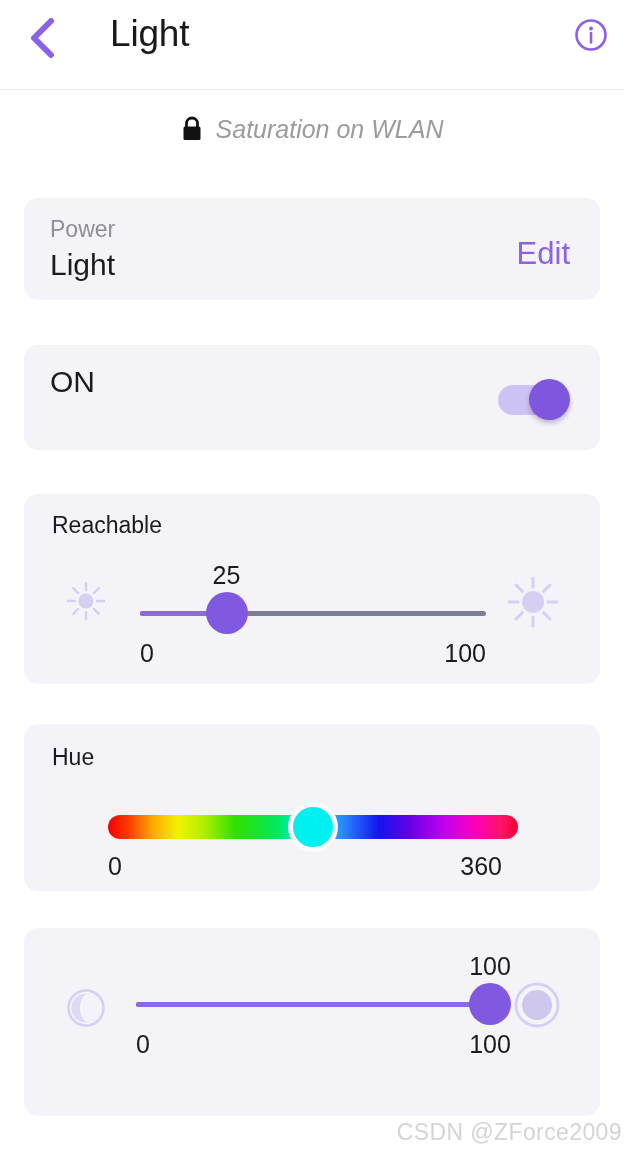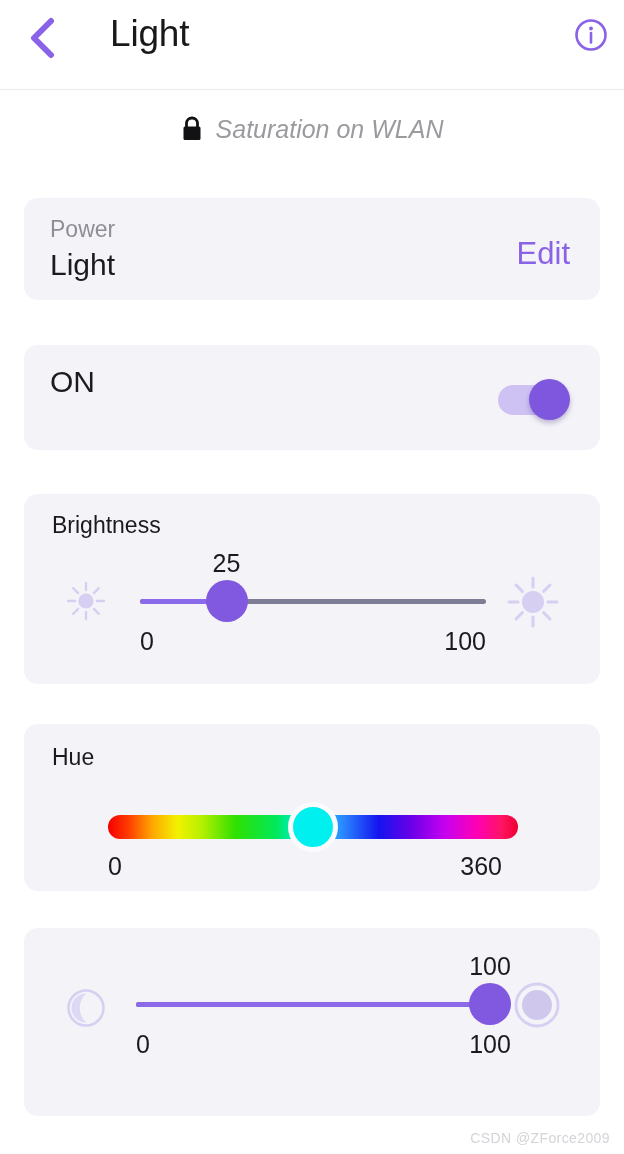--- a/index.html
+++ b/index.html
@@ -104,21 +104,21 @@
   .slider-row {
     position: relative;
     height: 110px;
     margin-top: 8px;
   }
   .icon-left  { position: absolute; left: 12px;  top: 32px; }
   .icon-right { position: absolute; right: 12px; top: 26px; }
 
   .track-area {
     position: absolute;
-    left: 88px; right: 88px; top: 4px; height: 110px;
+    left: 88px; right: 88px; top: 16px; height: 110px;
   }
   .track {
     position: absolute; left: 0; right: 0; top: 48px;
     height: 5px; border-radius: 3px;
     background: #7d7d96;
   }
   .track-fill {
     position: absolute; left: 0; top: 48px;
     height: 5px; border-radius: 3px;
     background: #8a6ae8;
@@ -178,22 +178,22 @@
     font-size: 25px; color: #1b1b1f;
   }
 
   
   .sat-track-area {
     position: absolute; left: 84px; right: 84px; top: 0; height: 110px;
   }
 
   
   .watermark {
-    position: absolute; right: 14px; bottom: 8px;
-    font-size: 14px; color: #d4d4d8;
+    position: absolute; right: 2px; bottom: 8px;
+    font-size: 23px; color: #d4d4d8;
     letter-spacing: 0.4px;
   }
 </style>
 </head>
 <body>
 
 <div class="header">
   <div class="back-btn">
     <svg width="30" height="42" viewBox="0 0 30 42">
       <path d="M24 4 L7 21 L24 38" fill="none" stroke="#8a62e8" stroke-width="6" stroke-linecap="round" stroke-linejoin="round"></path>
@@ -225,21 +225,21 @@
 
 <div class="card" id="card-power">
   <div class="card-value">ON</div>
   <div class="toggle">
     <div class="toggle-track"></div>
     <div class="toggle-knob"></div>
   </div>
 </div>
 
 <div class="card" id="card-brightness">
-  <div class="section-label">Brightness</div>
+  <div class="section-label">Reachable</div>
   <div class="slider-row">
 
     <span class="icon-left">
       <svg width="44" height="44" viewBox="0 0 44 44">
         <g stroke="#d6cff1" stroke-width="2.4" stroke-linecap="round">
           <line x1="22" y1="4" x2="22" y2="11"></line>
           <line x1="22" y1="33" x2="22" y2="40"></line>
           <line x1="4" y1="22" x2="11" y2="22"></line>
           <line x1="33" y1="22" x2="40" y2="22"></line>
           <line x1="9.2" y1="9.2" x2="14.1" y2="14.1"></line>

